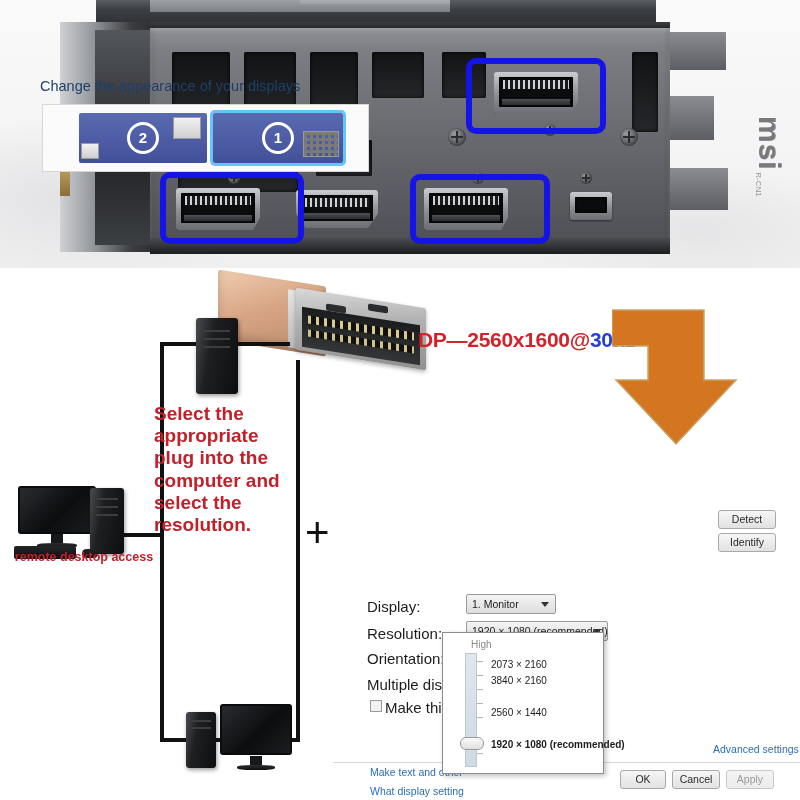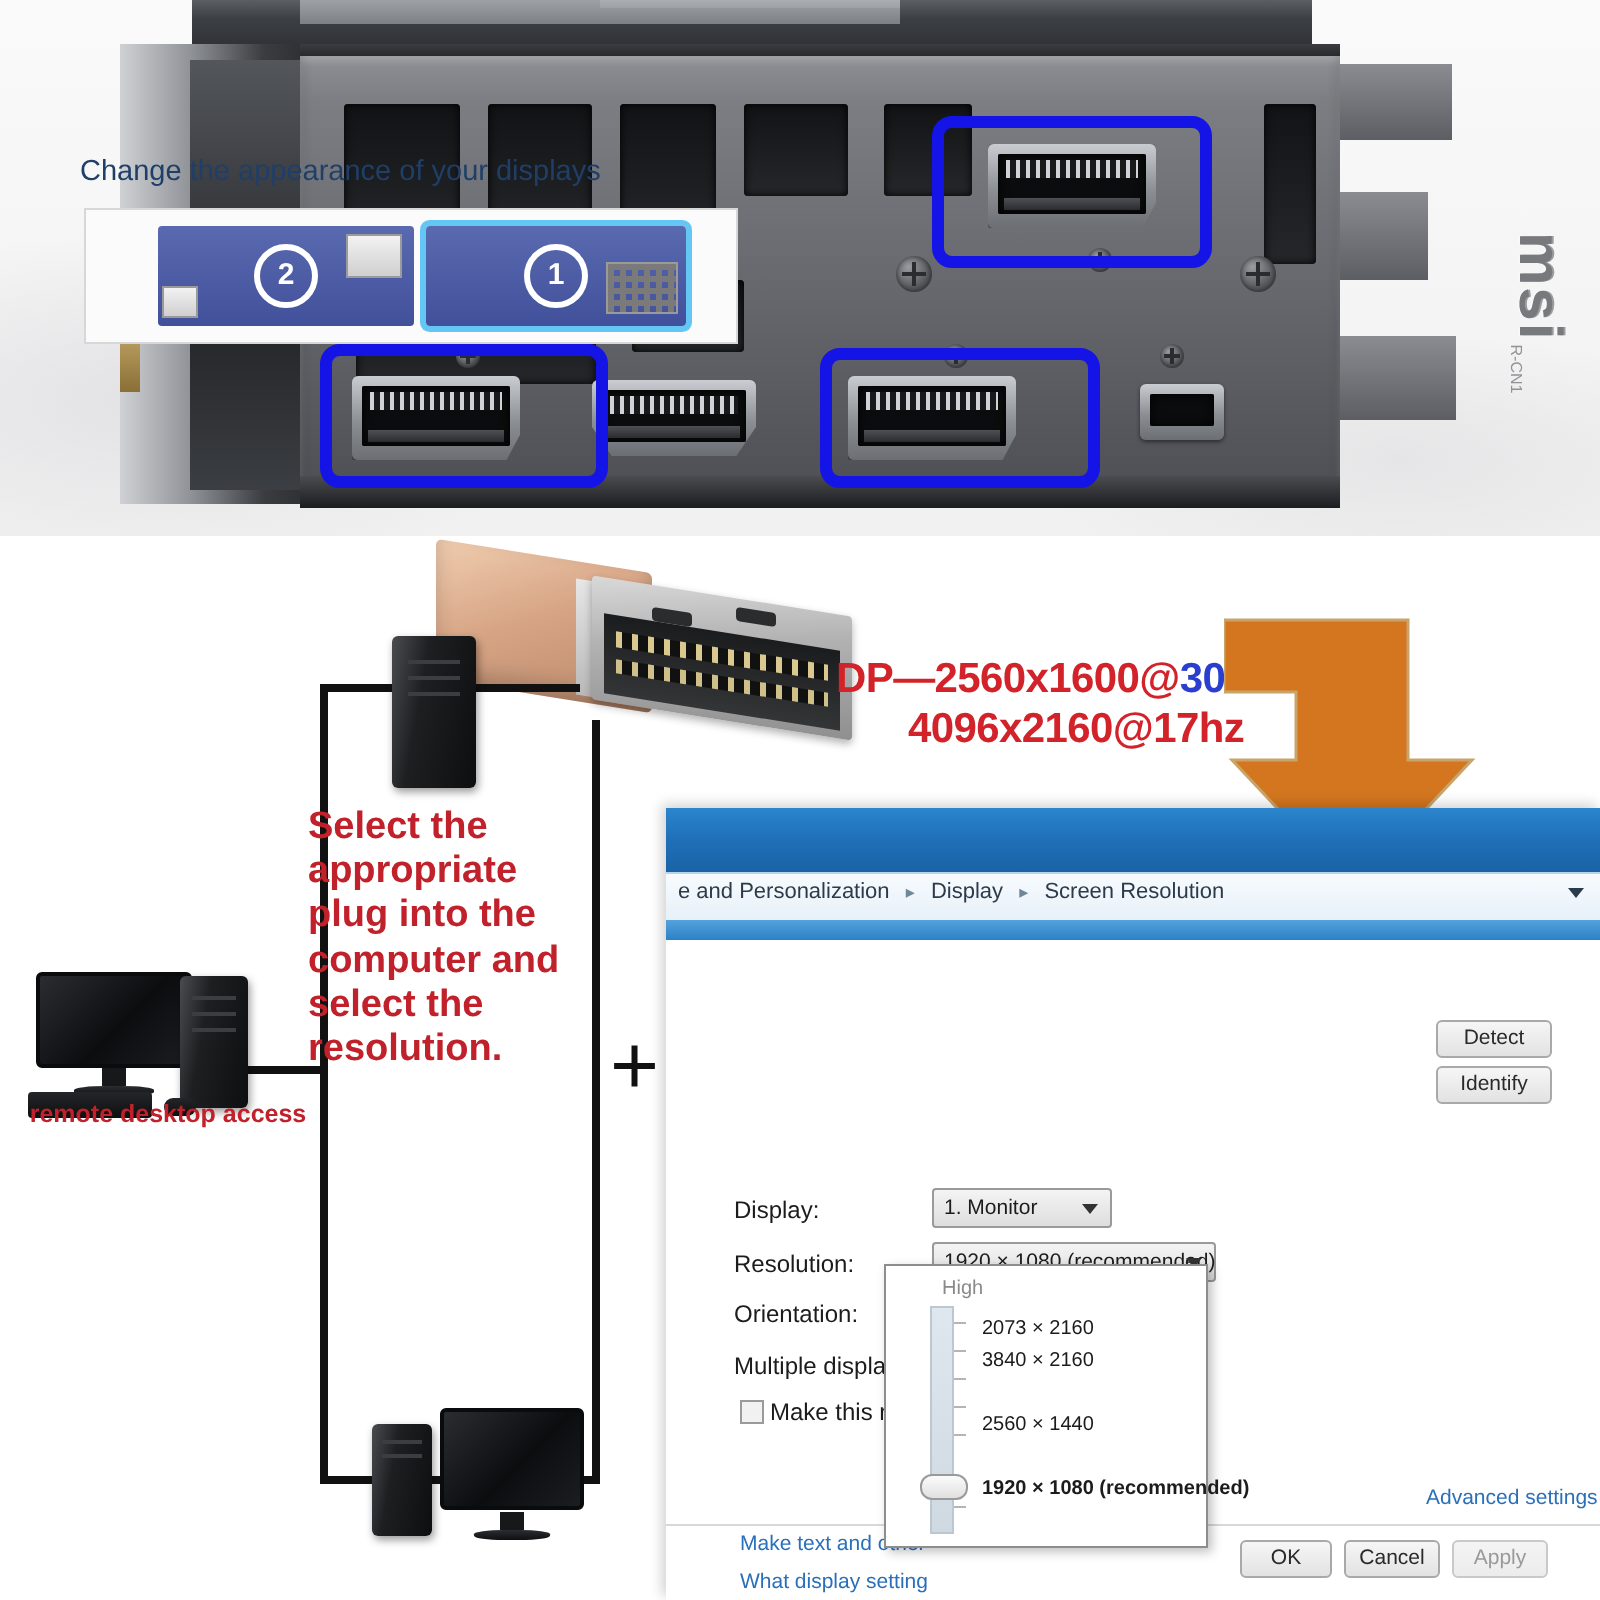--- a/index.html
+++ b/index.html
@@ -152,21 +152,21 @@
   .mon-thumb.sel{box-shadow:0 0 0 3px #64c6f5;}
   .mon-num{position:absolute;left:50%;top:50%;transform:translate(-50%,-50%);
         width:26px;height:26px;border-radius:50%;border:3px solid #ffffff;
         color:#ffffff;font-size:15px;font-weight:bold;text-align:center;line-height:26px;}
   .mon-icon{position:absolute;background:linear-gradient(180deg,#f2f2f2,#cfcfcf);
         border:1px solid #9a9a9a;}
   .btn{position:absolute;font-size:10.5px;color:#2a2a2a;text-align:center;
         background:linear-gradient(180deg,#f6f6f6,#e2e2e2);border:1px solid #a9a9a9;border-radius:3px;}
   .btn.dis{color:#9a9a9a;background:linear-gradient(180deg,#f4f4f4,#ececec);border-color:#c9c9c9;}
 
-  .frow{position:absolute;font-size:12px;color:#1c1c1c;}
+  .frow{position:absolute;font-size:15px;color:#1c1c1c;}
   .combo{position:absolute;height:18px;background:linear-gradient(180deg,#f4f4f4,#dedede);
         border:1px solid #9a9a9a;border-radius:2px;font-size:10.5px;color:#1c1c1c;margin-left:20px;}
   .combo .cb-txt{position:absolute;left:5px;top:3px;white-space:nowrap;}
   .combo .cb-arrow{position:absolute;right:6px;top:7px;width:0;height:0;
         border-left:4px solid transparent;border-right:4px solid transparent;border-top:5px solid #333;}
   .chk{position:absolute;width:10px;height:10px;background:#f1f1f1;border:1px solid #9a9a9a;}
   .lnk{position:absolute;font-size:10.5px;color:#2a6fba;white-space:nowrap;margin-top:44px;}
   .sep-line{position:absolute;left:0;width:467px;height:1px;background:#d8d8d8;}
 
   
@@ -270,23 +270,20 @@
     <div class="pinrow"></div>
     <div class="pinrow2"></div>
     <div class="notch1"></div>
     <div class="notch2"></div>
   </div>
 
   <div class="dp-text">
     <div>
       <span>DP—2560x1600@</span><span class="hz-blue">30hz</span>
     </div>
-    <div class="l2">
-      <span>4096x2160@</span><span>17hz</span>
-    </div>
   </div>
 
   <div class="fl-line" style="left:100px;top:533px;width:62px;height:4px;"></div>
 
   <div class="fl-line" style="left:160px;top:342px;width:4px;height:400px;"></div>
 
   <div class="fl-line" style="left:160px;top:342px;width:130px;height:4px;"></div>
 
   <div class="fl-line" style="left:160px;top:738px;width:140px;height:4px;"></div>
 
@@ -325,34 +322,20 @@
   </div>
 
   <div class="sel-text">Select the appropriate plug into the computer and select the resolution.</div>
 
   <div class="plus-sign">+</div>
 
   <svg class="orange-arrow" viewBox="0 0 130 140">
     <path d="M0 4 L92 4 L92 74 L124 74 L64 138 L4 74 L36 74 L36 40 L0 40 Z" fill="#d4761f" stroke="#c9a46a" stroke-width="1.5"></path>
   </svg>
 
-  <div class="win">
-    <div class="win-titlebar"></div>
-    <div class="win-addrbar"></div>
-    <div class="crumb">
-      <span>e and Personalization</span>
-      <span class="sep">▸</span>
-      <span>Display</span>
-      <span class="sep">▸</span>
-      <span>Screen Resolution</span>
-    </div>
-    <div class="crumb-caret"></div>
-    <div class="win-blueband"></div>
-    <div class="win-body"></div>
-  </div>
 
   <div class="heading">Change the appearance of your displays</div>
 
   <div class="disp-panel">
     <div class="mon-thumb" style="left:36px;width:128px;">
       <div class="mon-num">2</div>
       <div class="mon-icon" style="right:6px;top:4px;width:26px;height:20px;"></div>
       <div class="mon-icon" style="left:2px;bottom:4px;width:16px;height:14px;"></div>
     </div>
     <div class="mon-thumb sel" style="left:170px;width:130px;">

